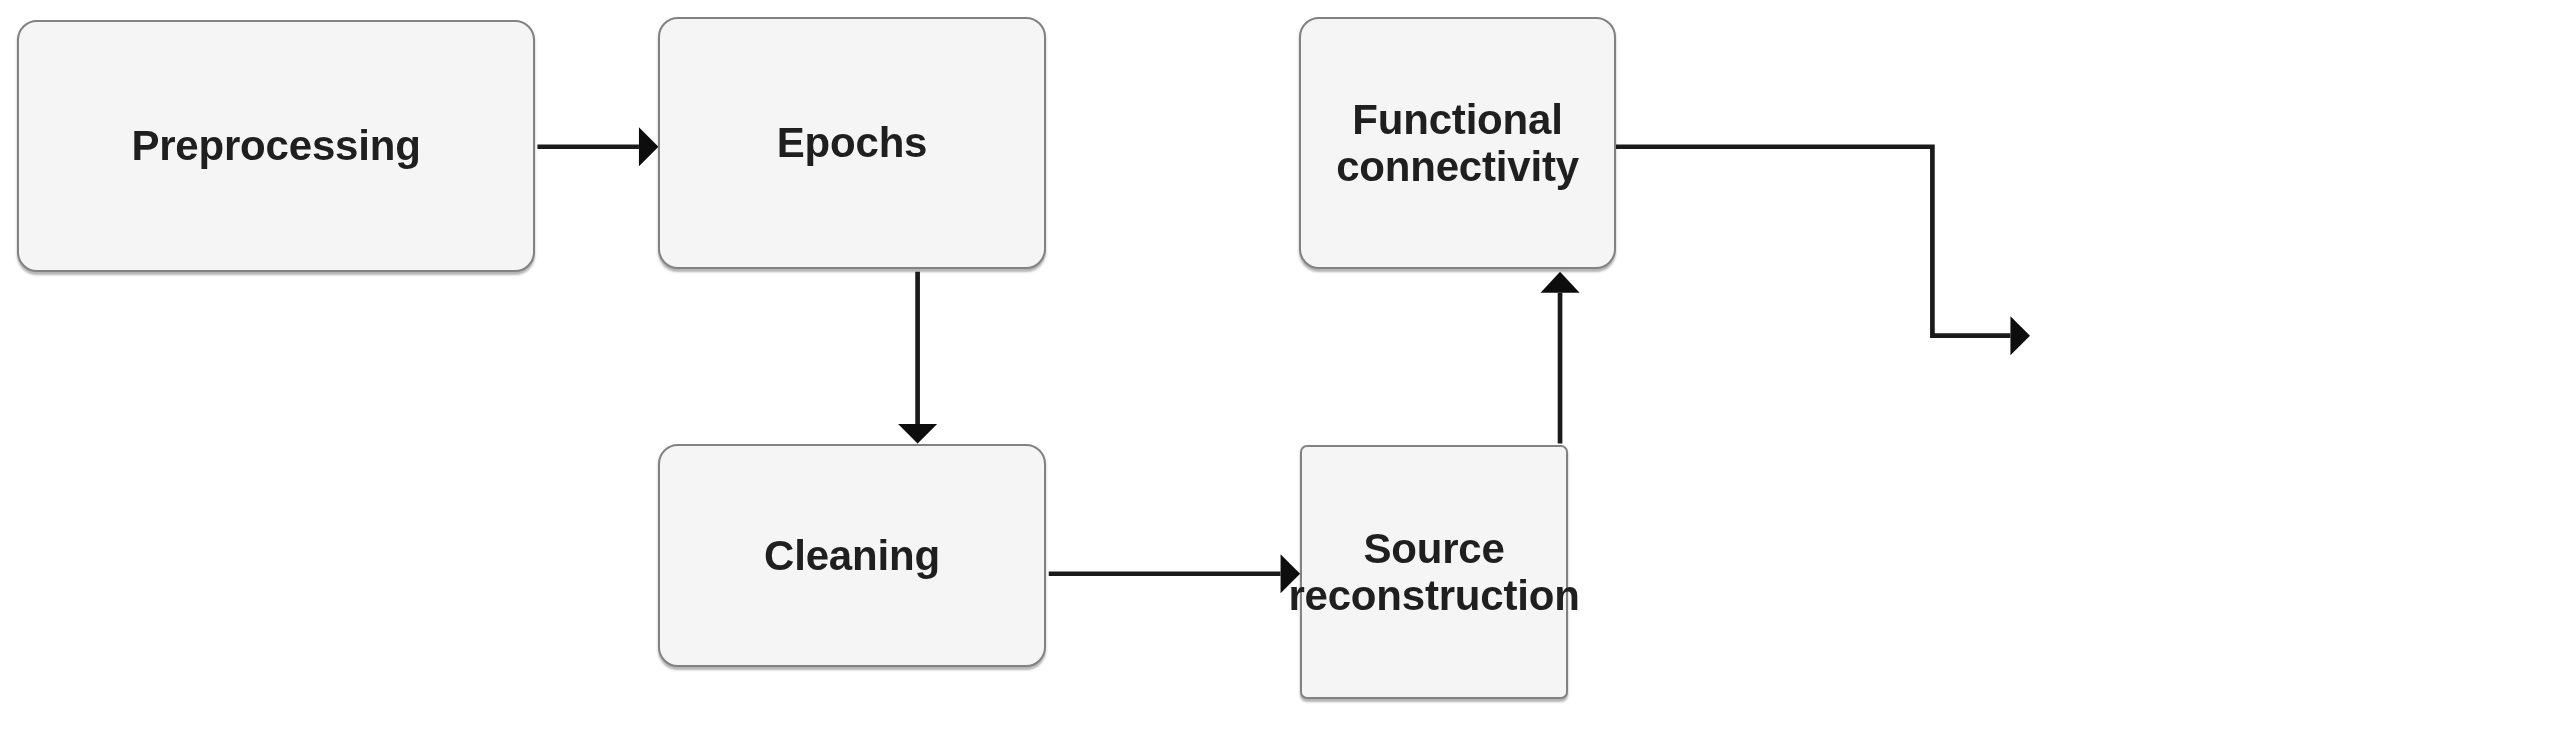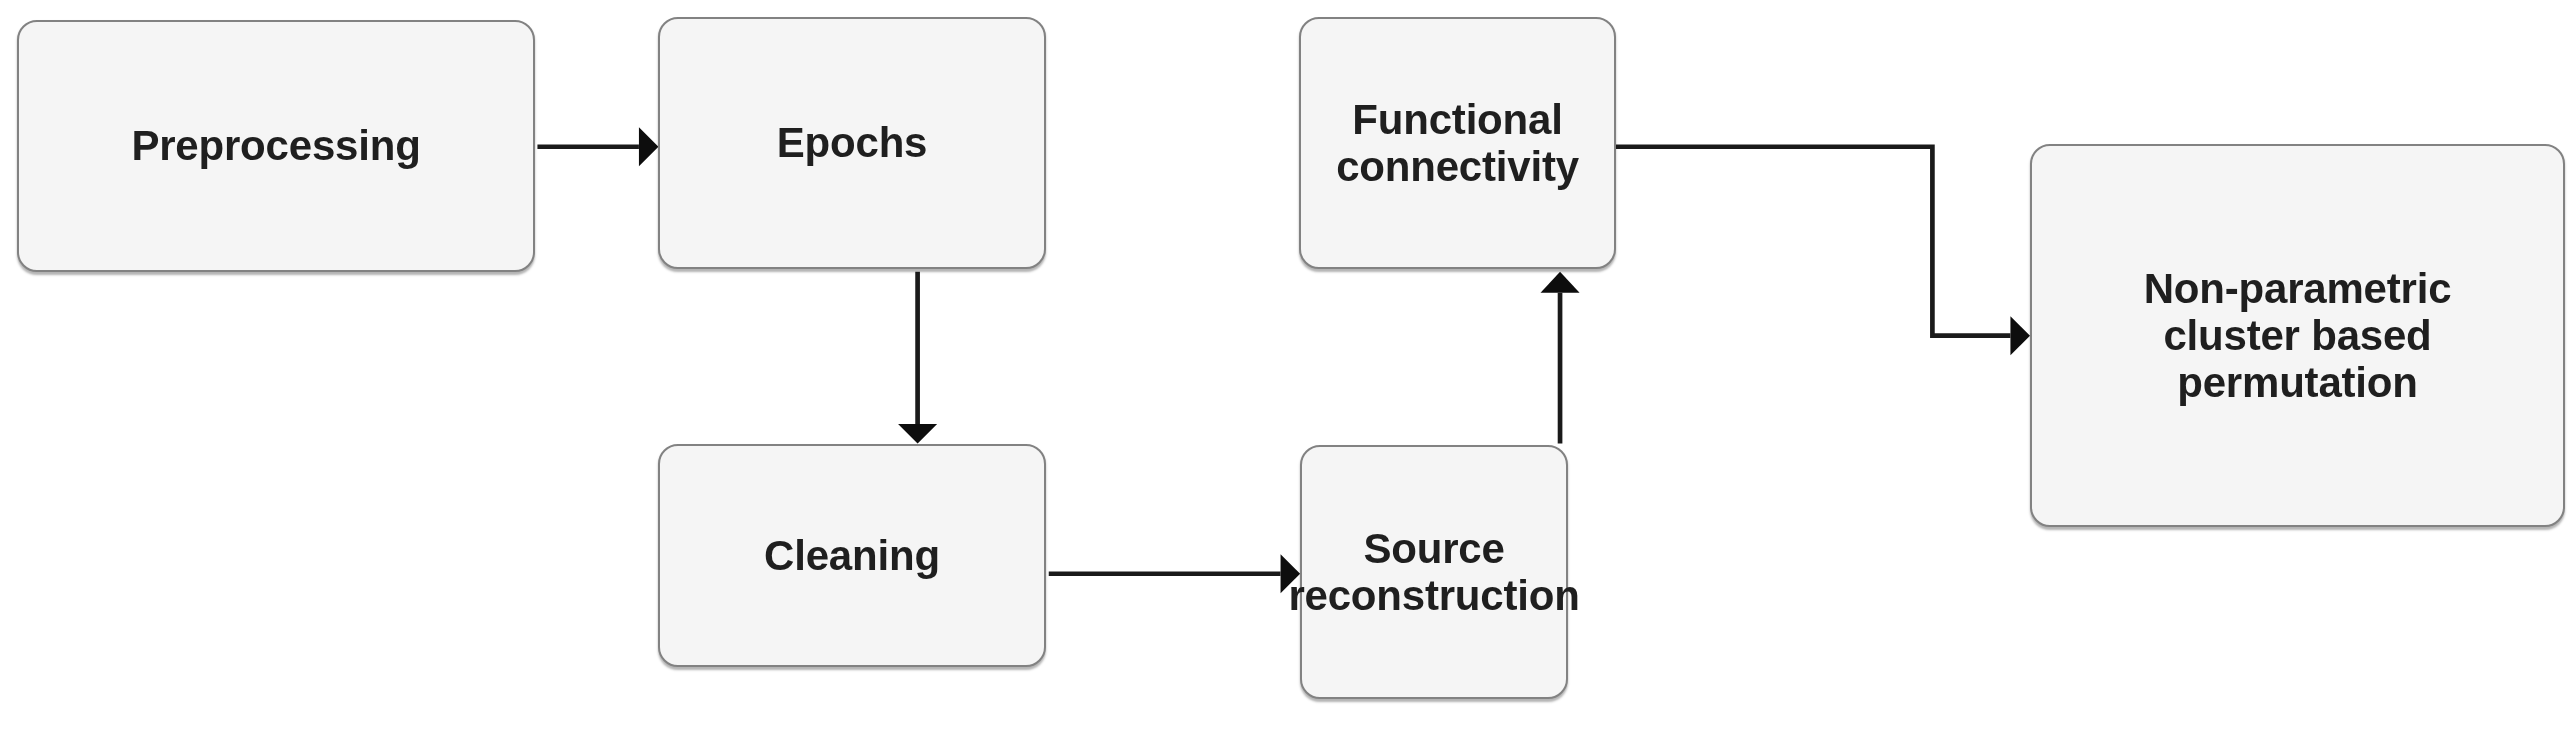--- a/index.html
+++ b/index.html
@@ -102,29 +102,24 @@
 
   <div class="node" style="left:17px; top:19.5px; width:518px; height:252px;">
     <span class="node-label">Preprocessing</span>
   </div>
 
   <div class="node" style="left:1299px; top:17px; width:317px; height:252px;">
     <span class="node-label">Functional
 connectivity</span>
   </div>
 
-  <div class="node" style="left:2030px; top:144px; width:535px; height:383px;">
-    <span class="node-label">Non-parametric
-cluster based
-permutation</span>
-  </div>
 
   <div class="node" style="left:658px; top:444px; width:388px; height:223px;">
     <span class="node-label">Cleaning</span>
   </div>
 
-  <div class="node" style="left:1300px; top:445px; width:268px; height:254px;">
+  <div class="node" style="left:1300px; top:445px; width:268px; height:254px;border-radius:7px;">
     <span class="node-label">Source
 reconstruction</span>
   </div>
 
 </div>
 
 
 </body></html>

